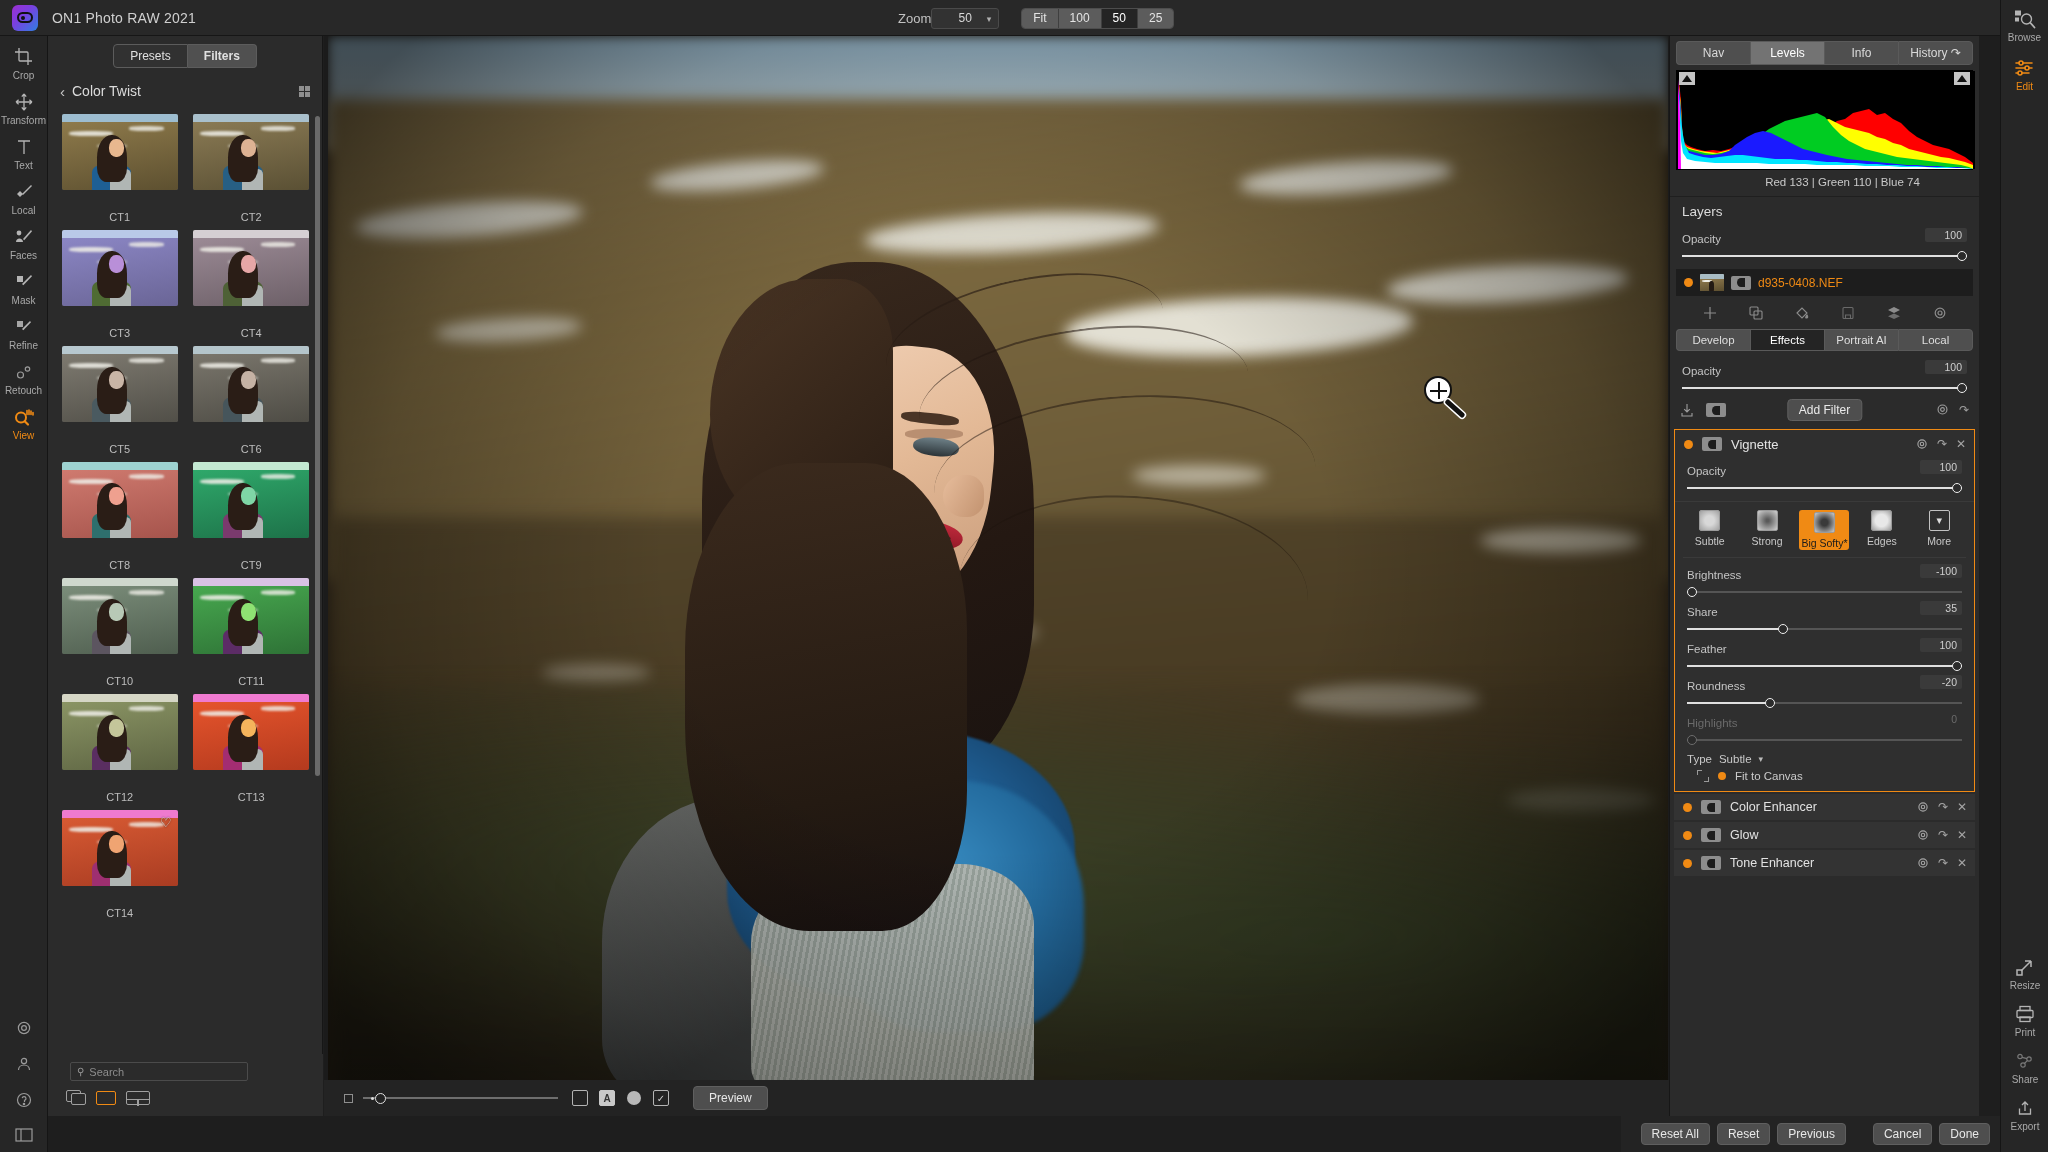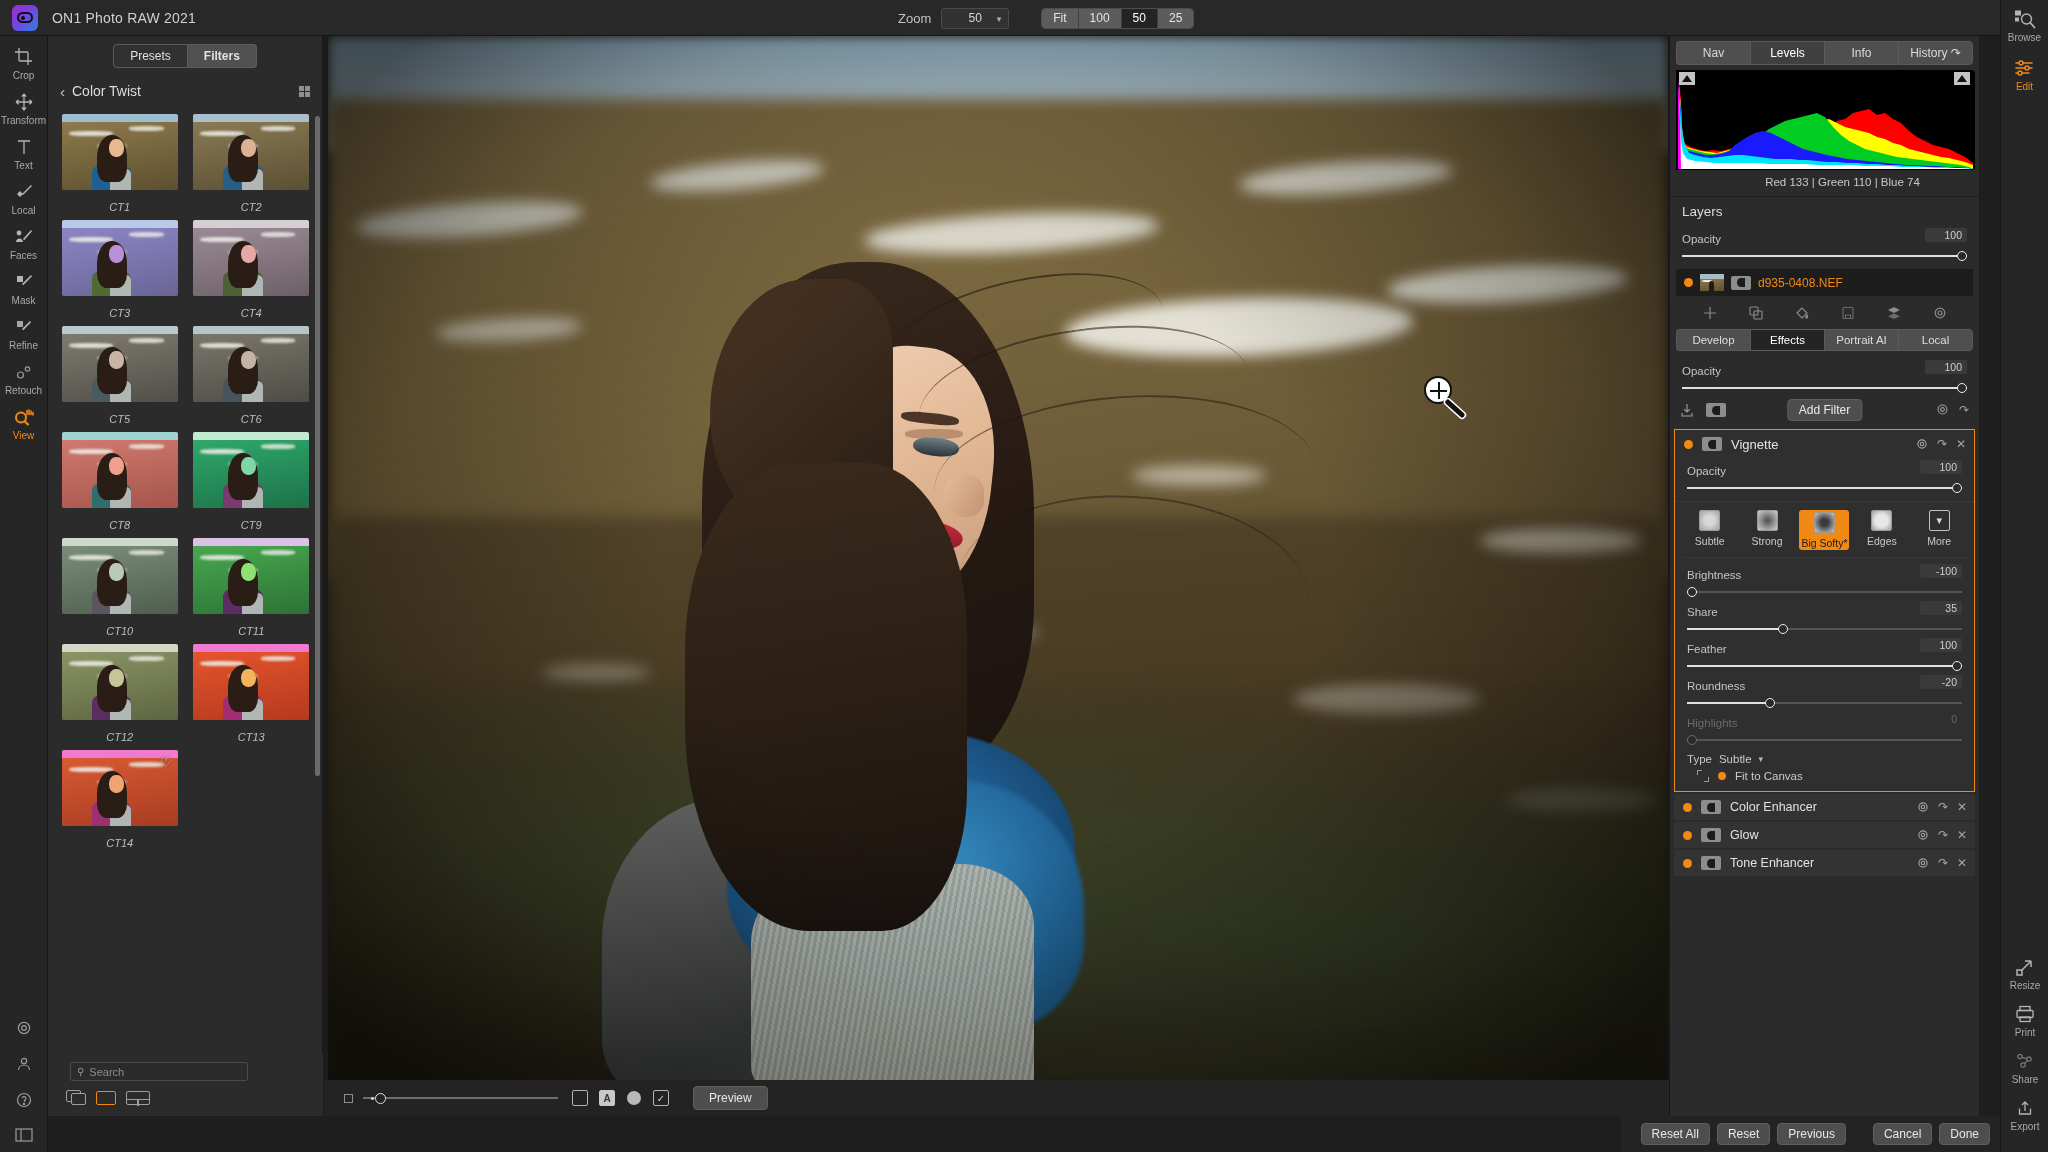--- a/index.html
+++ b/index.html
@@ -32,21 +32,21 @@
   }
   .app-logo .glyph:after {
     content:""; position:absolute; width:4px; height:4px; background:#111;
     border-radius:50%; left:2px; top:1.5px;
   }
   .app-title {
     margin-left: 14px; font-size: 14px; color: #cfcfcf; letter-spacing: .2px;
   }
   .zoom-cluster {
     position: absolute; left: 898px; top: 0; height: 36px;
-    display: flex; align-items: center; gap: 10px;
+    display: flex; align-items: center; 
   }
   .zoom-label { font-size: 13px; color: #c2c2c2; }
   .zoom-select {
     width: 68px; height: 21px; background: #323232; border: 1px solid #4a4a4a;
     border-radius: 3px; display: flex; align-items: center; justify-content: center;
     font-size: 12px; color: #d8d8d8; position: relative;
   }
   .zoom-select .caret {
     position: absolute; right: 7px; top: 5px; font-size: 9px; color: #b0b0b0;
   }
@@ -120,21 +120,21 @@
   }
   .preset-thumb .sky { position:absolute; left:0; top:0; width:100%; height:12%; }
   .preset-thumb .land { position:absolute; left:0; top:10%; width:100%; height:90%; }
   .preset-thumb .snow1 { position:absolute; width:38%; height:7%; left:6%; top:22%; background:#efeee7; border-radius:40%; opacity:.85; filter: blur(1px); }
   .preset-thumb .snow2 { position:absolute; width:30%; height:6%; left:58%; top:16%; background:#efeee7; border-radius:40%; opacity:.8; filter: blur(1px); }
   .preset-thumb .snow3 { position:absolute; width:26%; height:5%; left:30%; top:40%; background:#e9e8e0; border-radius:40%; opacity:.6; filter: blur(1px); }
   .preset-thumb .hair { position:absolute; width:26%; height:62%; left:30%; top:28%; background:#2a1d16; border-radius:48% 48% 30% 30%; }
   .preset-thumb .face { position:absolute; width:13%; height:24%; left:41%; top:33%; border-radius:45%; }
   .preset-thumb .body { position:absolute; width:34%; height:36%; left:26%; top:66%; border-radius:32% 32% 0 0; }
   .preset-thumb .coat { position:absolute; width:18%; height:30%; left:42%; top:72%; border-radius:24% 24% 0 0; background:#b0b6b4; }
-  .preset-cell .lbl { font-size: 11px; color: #bdbdbd; margin-top: 11px; font-style: italic; }
+  .preset-cell .lbl { font-size: 11px; color: #bdbdbd; margin-top: 21px; }
   .fav-heart {
     position: absolute; right: 6px; top: 5px; font-size: 13px; color: #dcdcdc;
     text-shadow: 0 0 2px #000;
   }
   .panel-scrollbar {
     position: absolute; right: 2px; top: 80px; width: 5px; height: 660px;
     background: #6a6a6a; border-radius: 3px;
   }
   .left-panel-footer {
     position: absolute; bottom: 0; left: 0; width: 275px; height: 62px;
@@ -330,21 +330,21 @@
     position: absolute; left: 1669px; top: 36px; width: 310px; height: 1080px;
     background: #2b2b2b; border-left: 1px solid #161616;
   }
   .rp-tabs { display:flex; padding: 5px 6px 0 6px; gap: 0; }
   .rp-tabs .t {
     flex: 1; text-align:center; padding: 4px 0; font-size: 12px; color:#dadada;
     background:#4f4f4f; border: 1px solid #5a5a5a; border-right:none;
   }
   .rp-tabs .t:first-child { border-radius: 4px 0 0 4px; }
   .rp-tabs .t:last-child { border-radius: 0 4px 4px 0; border-right: 1px solid #5a5a5a; }
-  .rp-tabs .t.active { background:#404040; color:#fff; }
+  .rp-tabs .t.active { background:#737373; color:#fff; }
   .histogram {
     margin: 5px 6px 0 6px; height: 100px; background:#000; position:relative;
     border: 1px solid #000;
   }
   .hg-tri-box { position:absolute; top:1px; width:16px; height:13px; background:#c4c4c4; display:flex;align-items:center;justify-content:center;}
   .hg-tri-box i { width:0;height:0;border-left:5px solid transparent;border-right:5px solid transparent;border-bottom:7px solid #111;}
   .hg-left { left: 2px; } .hg-right { right: 2px; }
   .rgb-readout { text-align:center; font-size: 11.5px; color:#c9c9c9; padding: 6px 0 8px 0; margin-left: 36px; }
   .sec-title { font-size: 13.5px; color:#dcdcdc; padding: 7px 0 7px 12px; border-top:1px solid #1f1f1f; }
   .slider-row { padding: 3px 12px 0 12px; position: relative; }

